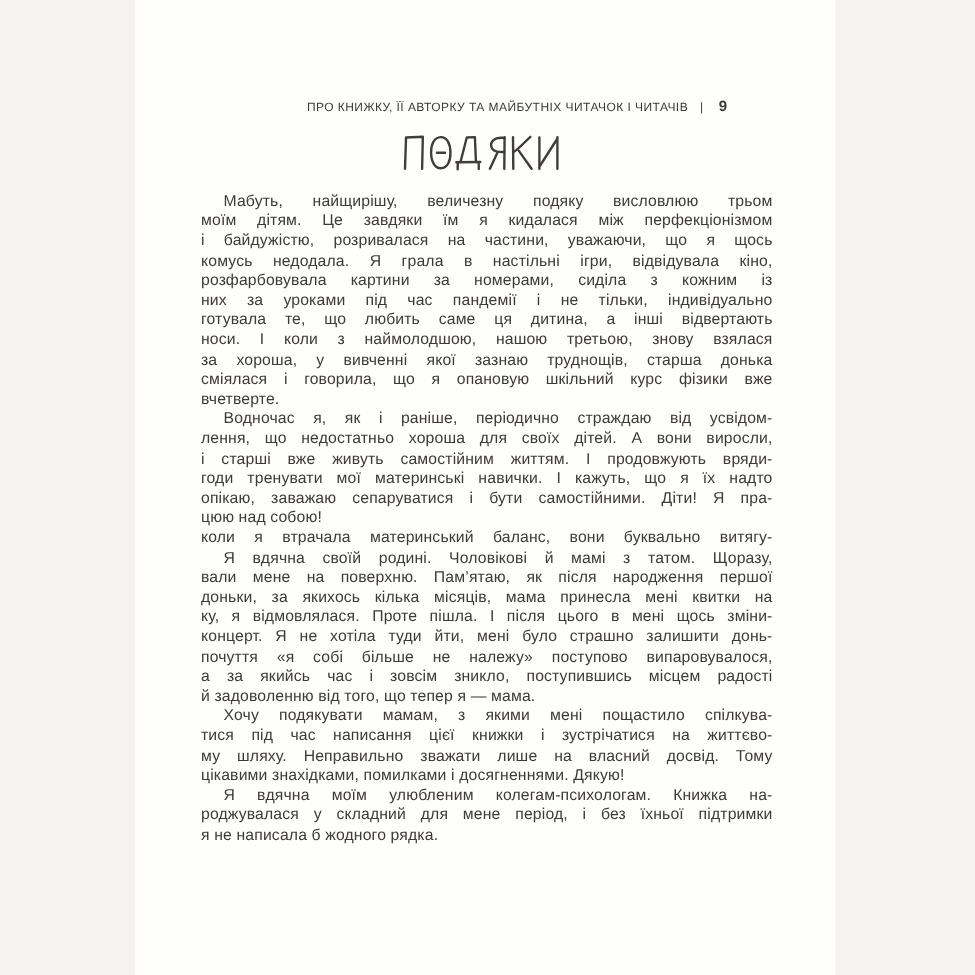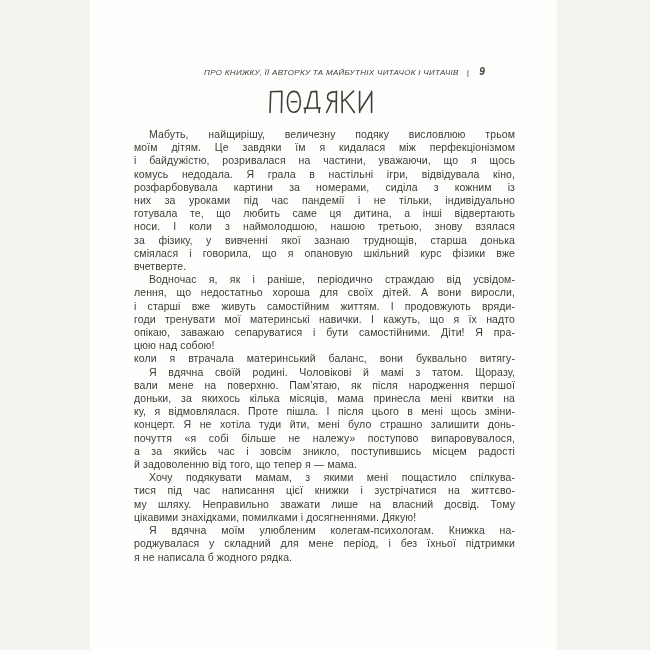--- a/index.html
+++ b/index.html
@@ -24,21 +24,20 @@
     top: 66px;
     left: 44px;
     width: 381px;
     padding-right: 0;
     box-sizing: border-box;
     text-align: right;
     font-size: 8px;
     letter-spacing: 0.3px;
     color: var(--text, #45433e);
     white-space: nowrap;
-    font-style: italic;
   }
   .running-header .htext { padding-right: 0; }
   .running-header .sep {
     display: inline-block;
     margin: 0 10px 0 8px;
     color: var(--text, #45433e);
   }
   .running-header .folio {
     display: inline-block;
     font-weight: 700;
@@ -120,21 +119,21 @@
   <div class="body-text" id="body-text">
       <div class="para">
         <div class="line first">Мабуть, найщирішу, величезну подяку висловлюю трьом</div>
         <div class="line">моїм дітям. Це завдяки їм я кидалася між перфекціонізмом</div>
         <div class="line">і байдужістю, розривалася на частини, уважаючи, що я щось</div>
         <div class="line">комусь недодала. Я грала в настільні ігри, відвідувала кіно,</div>
         <div class="line">розфарбовувала картини за номерами, сиділа з кожним із</div>
         <div class="line">них за уроками під час пандемії і не тільки, індивідуально</div>
         <div class="line">готувала те, що любить саме ця дитина, а інші відвертають</div>
         <div class="line">носи. І коли з наймолодшою, нашою третьою, знову взялася</div>
-        <div class="line">за фізику, у вивченні якої зазнаю труднощів, старша донька</div>
+        <div class="line">за хороша, у вивченні якої зазнаю труднощів, старша донька</div>
         <div class="line">сміялася і говорила, що я опановую шкільний курс фізики вже</div>
         <div class="line last">вчетверте.</div>
       </div>
       <div class="para">
         <div class="line first">Водночас я, як і раніше, періодично страждаю від усвідом-</div>
         <div class="line">лення, що недостатньо хороша для своїх дітей. А вони виросли,</div>
         <div class="line">і старші вже живуть самостійним життям. І продовжують вряди-</div>
         <div class="line">годи тренувати мої материнські навички. І кажуть, що я їх надто</div>
         <div class="line">опікаю, заважаю сепаруватися і бути самостійними. Діти! Я пра-</div>
         <div class="line last">цюю над собою!</div>

